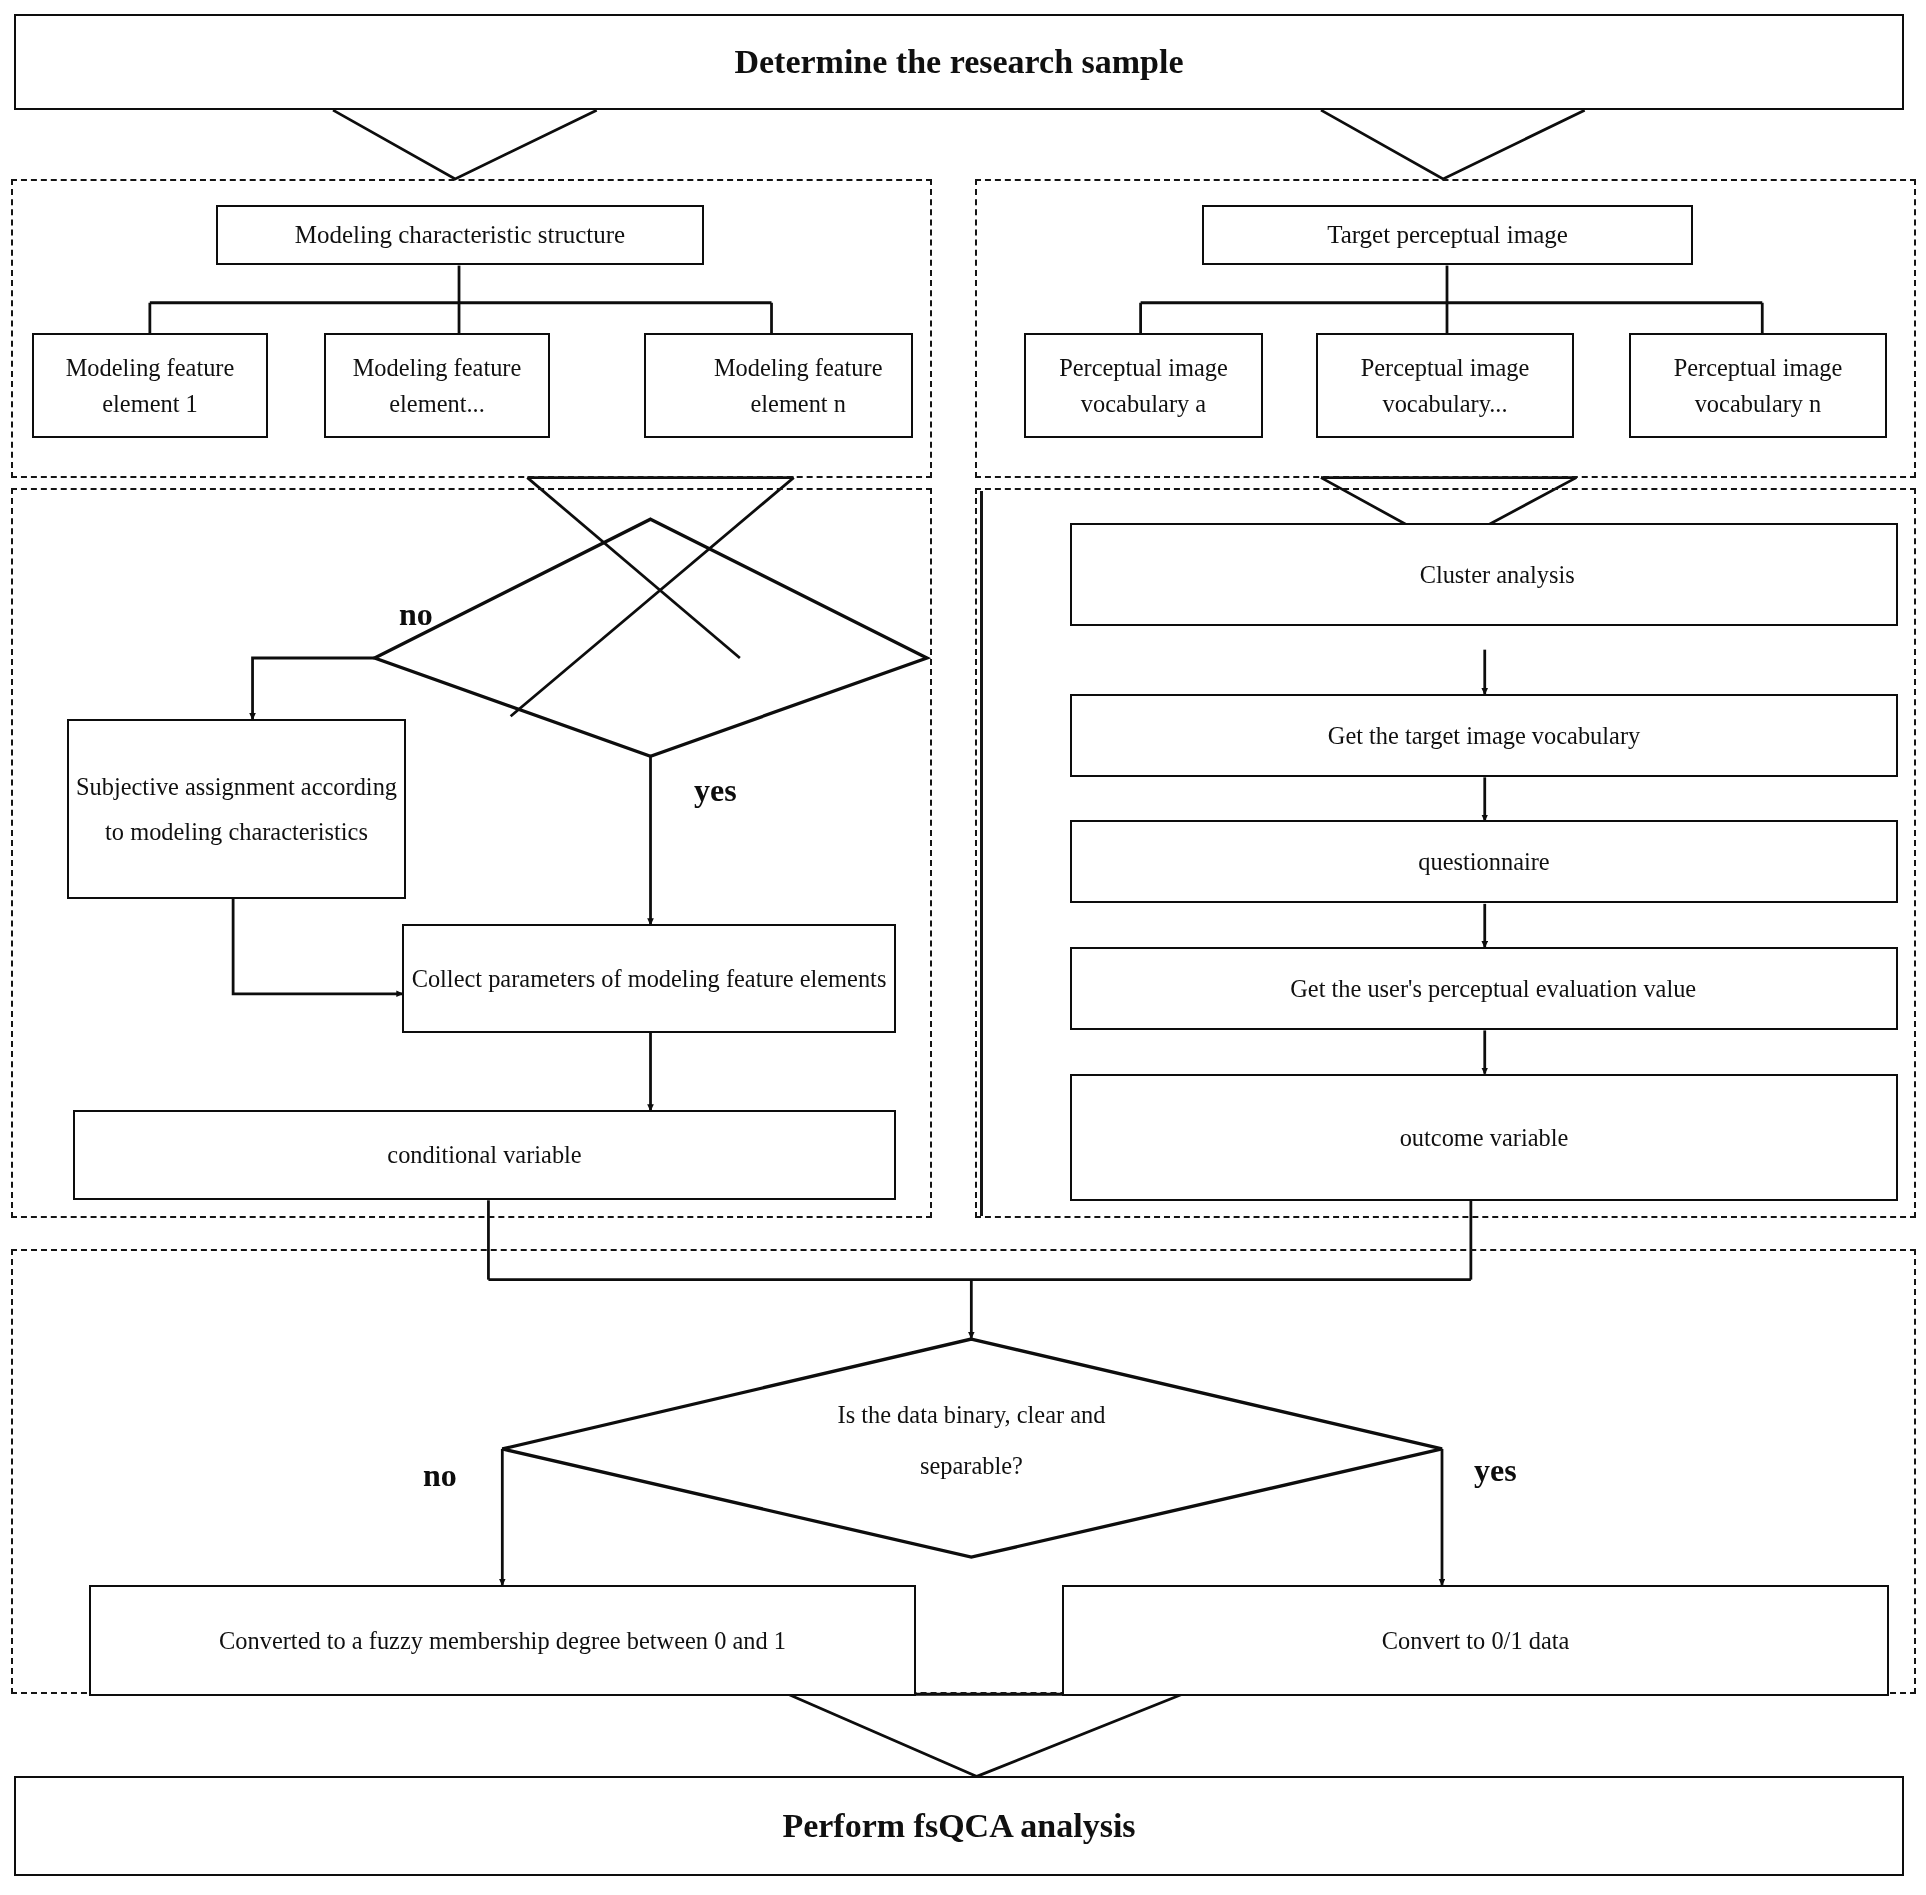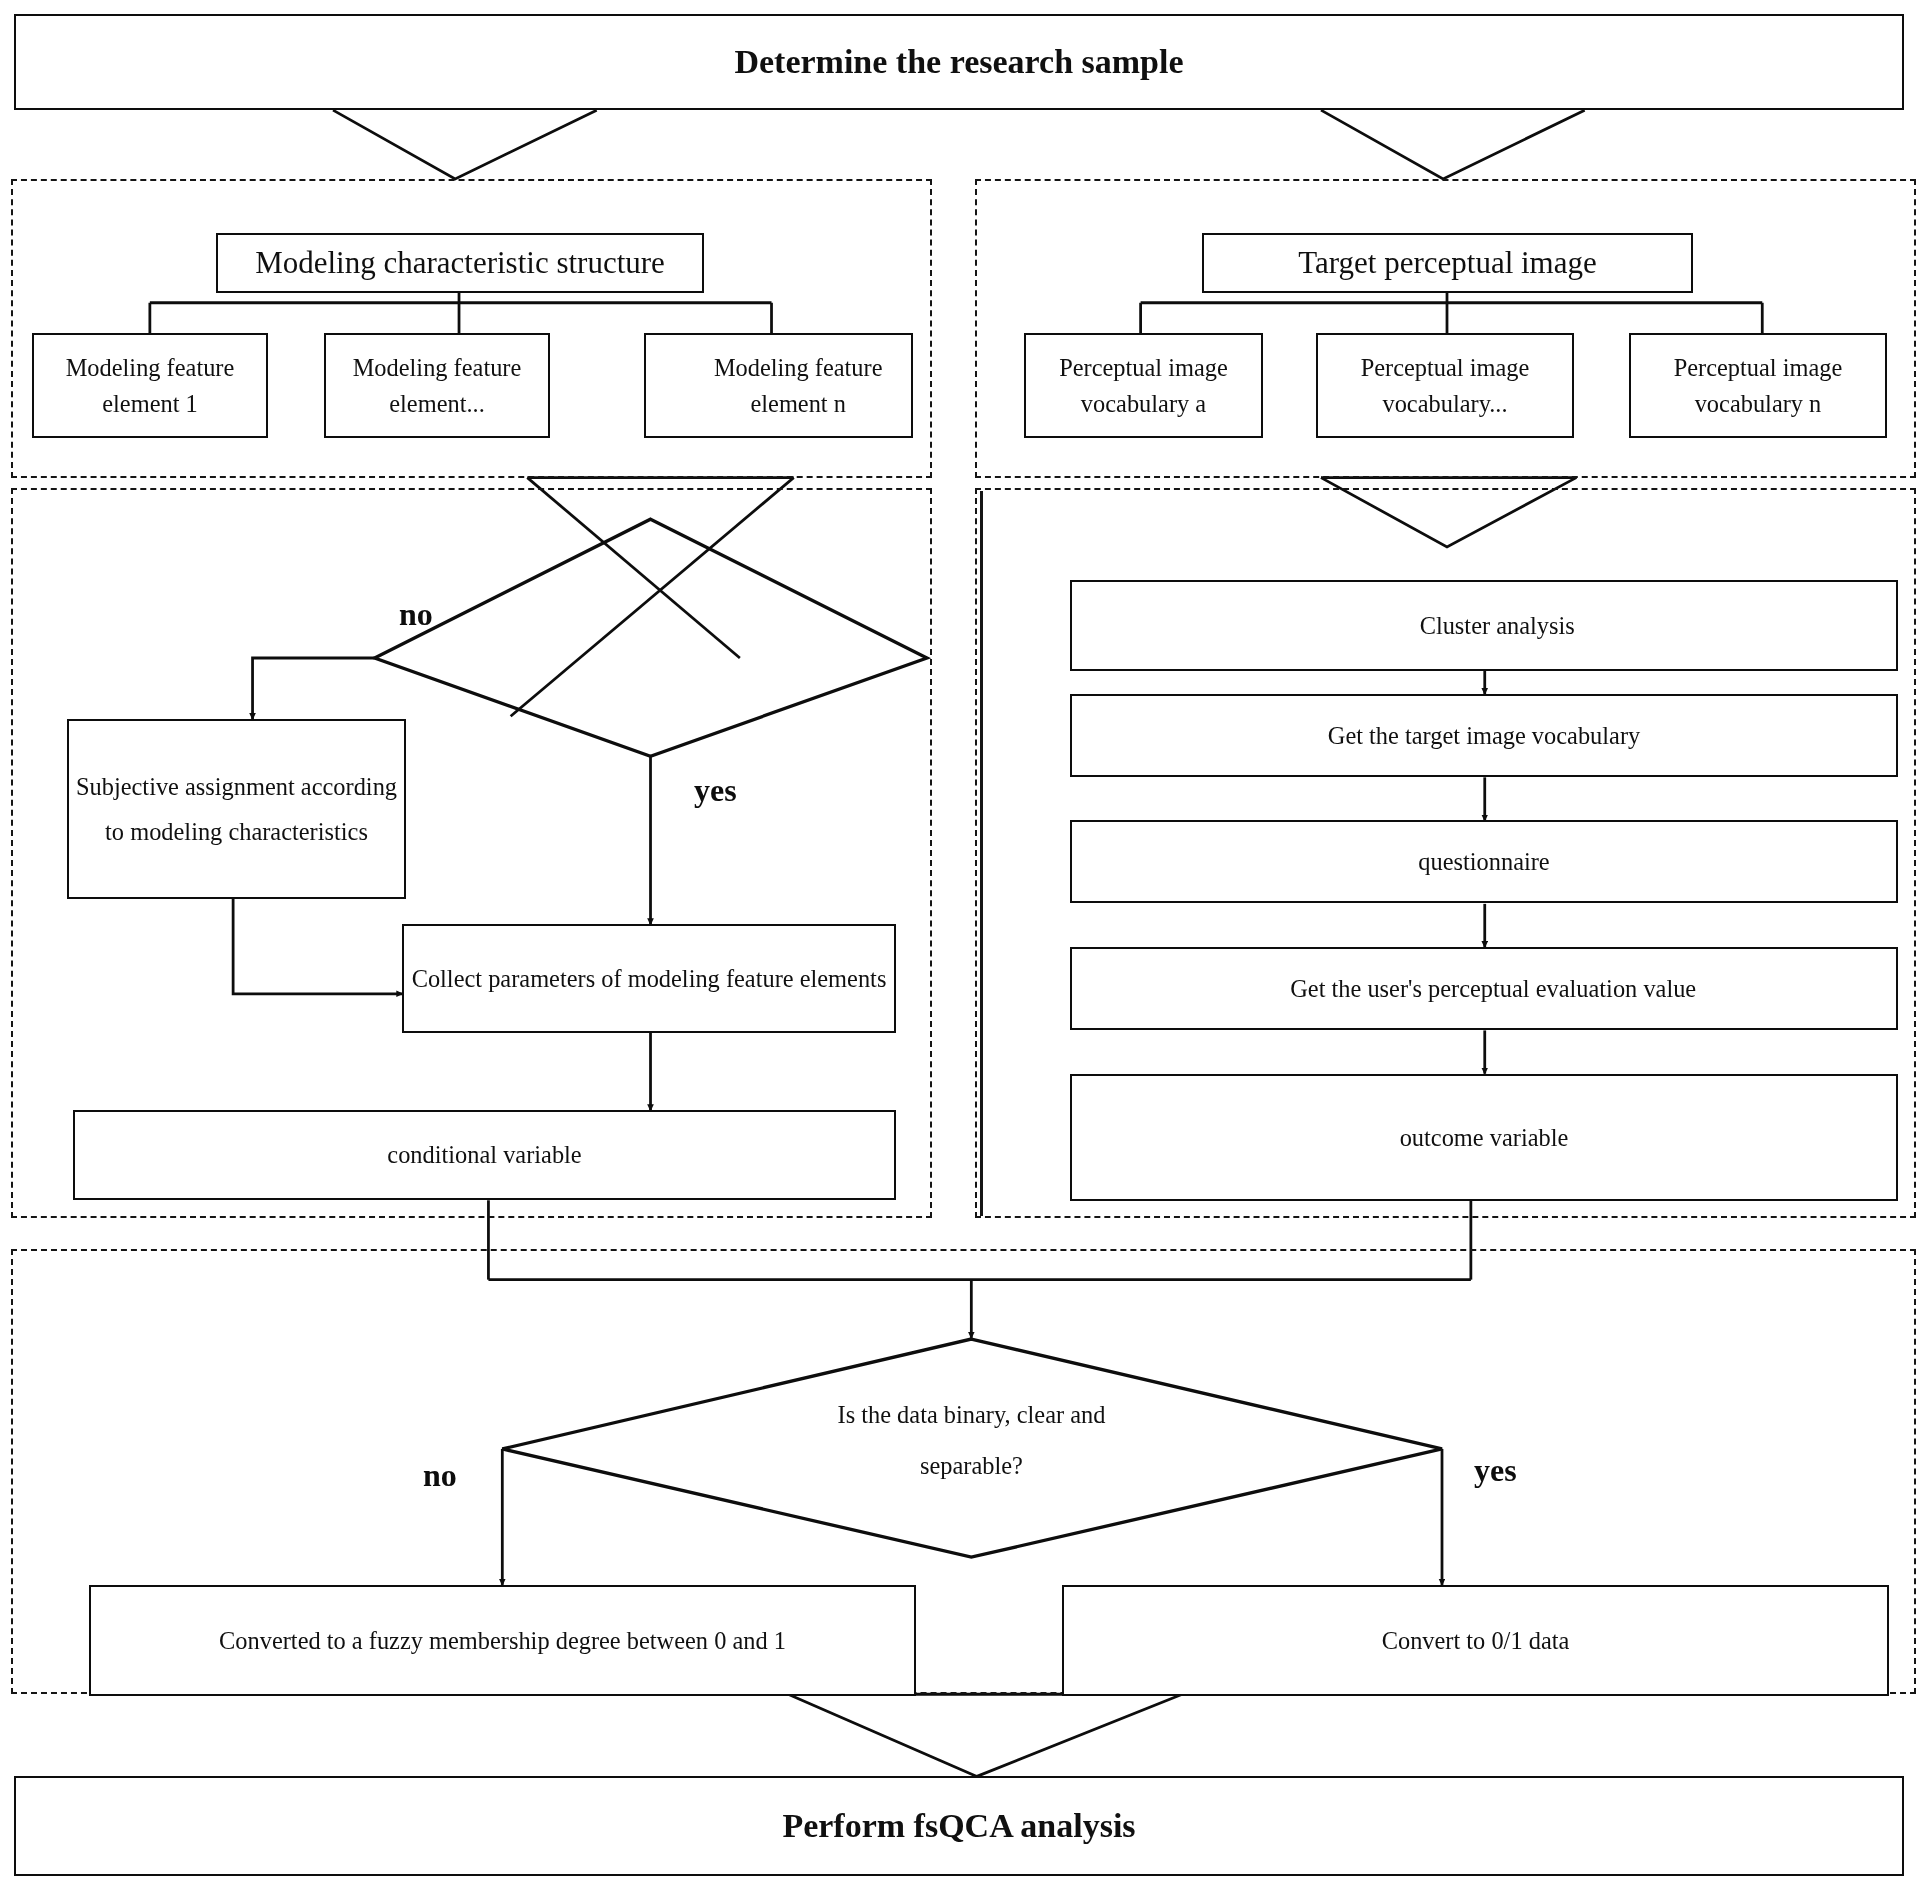--- a/index.html
+++ b/index.html
@@ -34,23 +34,22 @@
     line-height: 1.45;
     color: #101010;
     padding: 2.2px 5.6px;
   }
   .node-box span { display: block; width: 100%; }
   .t-title {
     font-size: 34px;
     font-weight: bold;
   }
   .t-head {
-    font-size: 31px;
+    font-size: 25px;
     font-weight: normal;
-    margin-top: 28px;
   }
   .t-leaf {
     font-size: 24.4px;
     font-weight: normal;
   }
   .t-proc {
     font-size: 24.4px;
     font-weight: normal;
   }
   .edge-label {
@@ -201,21 +200,21 @@
   </div>
 
   <div class="node-box t-proc" style="left:402px; top:924px; width:494px; height:109px; line-height:1.85;">
     <span>Collect parameters of modeling feature elements</span>
   </div>
 
   <div class="node-box t-proc" style="left:73px; top:1110px; width:823px; height:90px;">
     <span>conditional variable</span>
   </div>
 
-  <div class="node-box t-proc" style="left:1070px; top:580px; width:828px; height:91px;padding-left:32px;">
+  <div class="node-box t-proc" style="left:1070px; top:523px; width:828px; height:103px;padding-left:32px;">
     <span>Cluster analysis</span>
   </div>
   <div class="node-box t-proc" style="left:1070px; top:694px; width:828px; height:83px;">
     <span>Get the target image vocabulary</span>
   </div>
   <div class="node-box t-proc" style="left:1070px; top:820px; width:828px; height:83px;">
     <span>questionnaire</span>
   </div>
   <div class="node-box t-proc" style="left:1070px; top:947px; width:828px; height:83px;padding-left:24px;">
     <span>Get the user's perceptual evaluation value</span>

